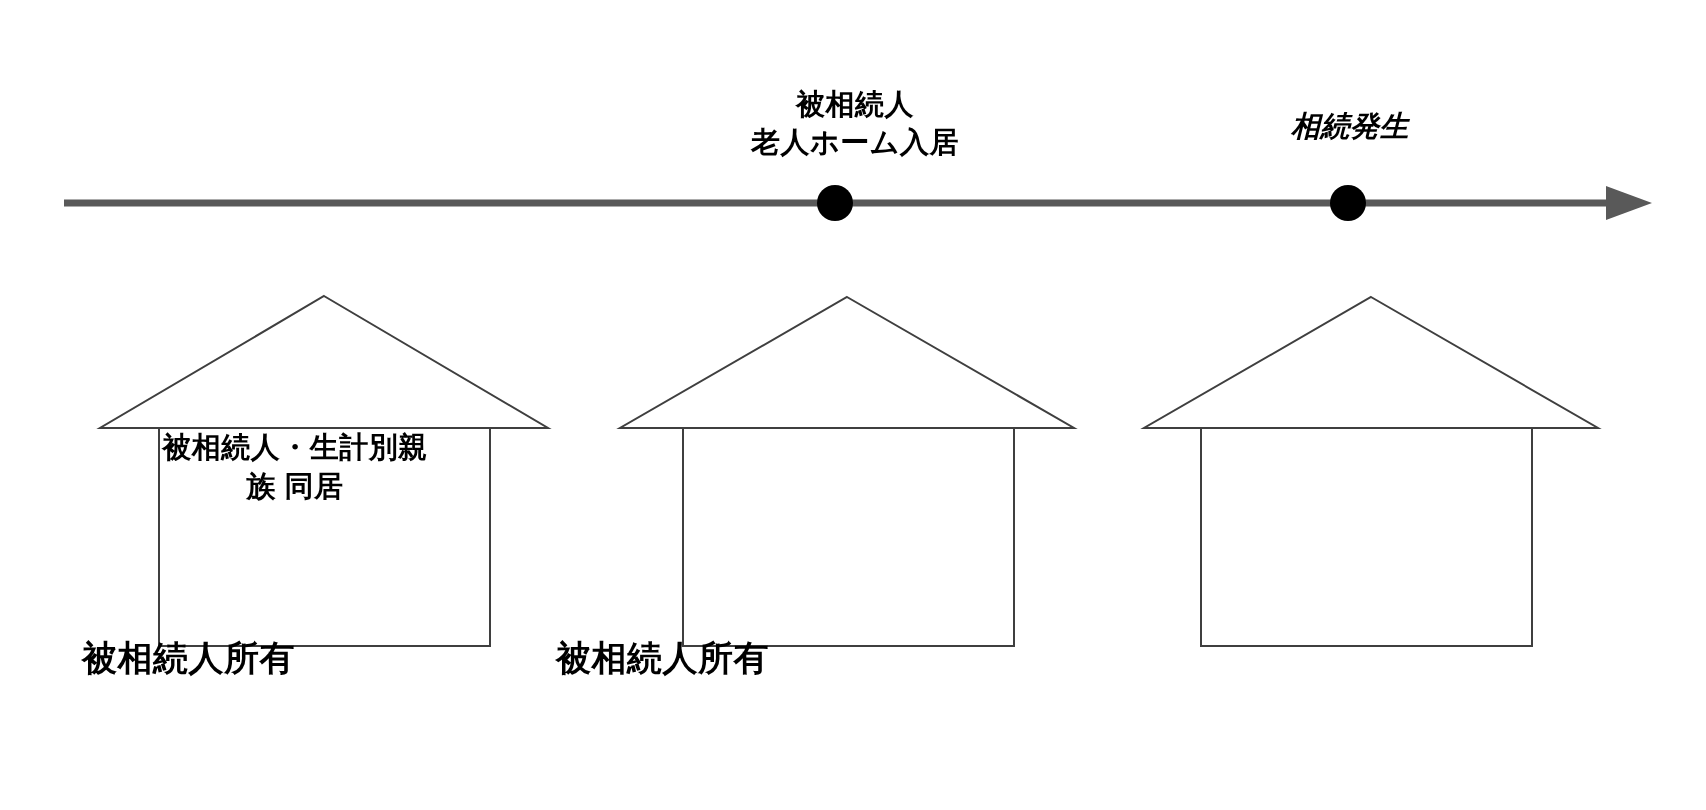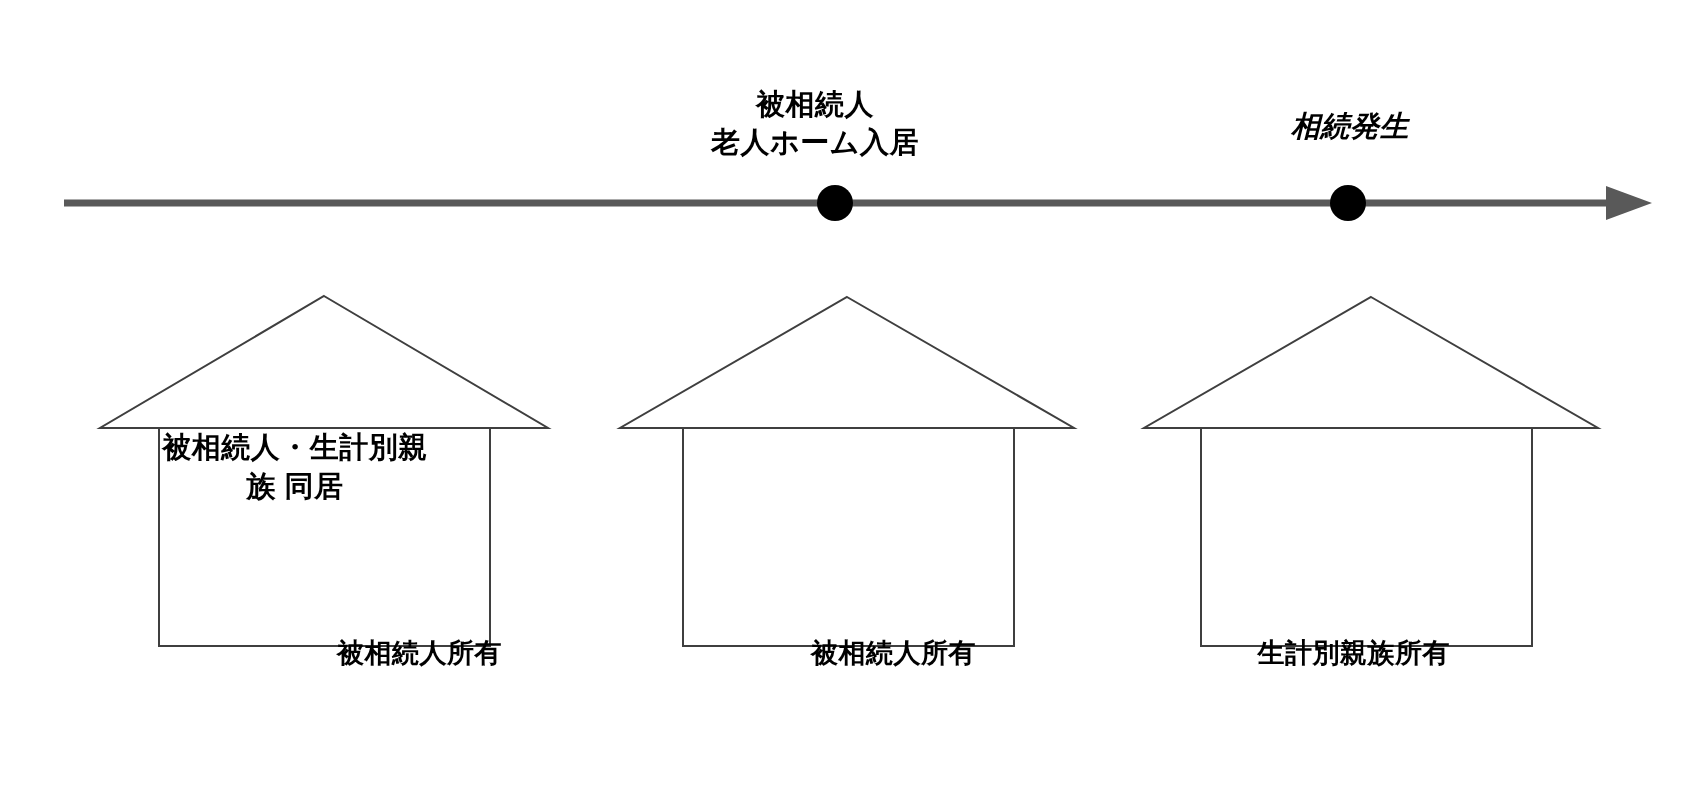--- a/index.html
+++ b/index.html
@@ -43,21 +43,21 @@
     position: absolute;
     text-align: center;
     font-weight: bold;
     font-size: 29px;
     line-height: 1.30;
     letter-spacing: 0.5px;
     color: #000000;
     white-space: pre-line;
   }
   #event-label-0 {
-    left: 600px;
+    left: 640px;
     top: 86px;
     width: 430px;
     text-align: center;
   }
   #event-label-1 {
     left: 1160px;
     top: 108px;
     width: 380px;
     font-style: italic;
   }
@@ -84,23 +84,23 @@
   }
   #house-text-2 {
     left: 1098px;
     top: 448px;
     width: 286px;
   }
 
   
   .house-caption {
     position: absolute;
-    text-align: right;
+    text-align: left;
     font-weight: bold;
-    font-size: 27px;
+    font-size: 35px;
     line-height: 1.2;
     letter-spacing: 0.5px;
     color: #000000;
     top: 637px;
     width: 420px;
   }
   #house-caption-0 { left: 82px; }
   #house-caption-1 { left: 556px; }
   #house-caption-2 { left: 1030px; }
 </style>
@@ -144,17 +144,16 @@
 老人ホーム入居</div>
 
     <div class="event-label" id="event-label-1">相続発生</div>
 
     <div class="house-text" id="house-text-0">被相続人・生計別親族
 同居</div>
     <div class="house-caption" id="house-caption-0">被相続人所有</div>
 
     <div class="house-caption" id="house-caption-1">被相続人所有</div>
 
-    <div class="house-caption" id="house-caption-2">生計別親族所有</div>
 
   </div>
 
 </div>
 
 </body></html>

